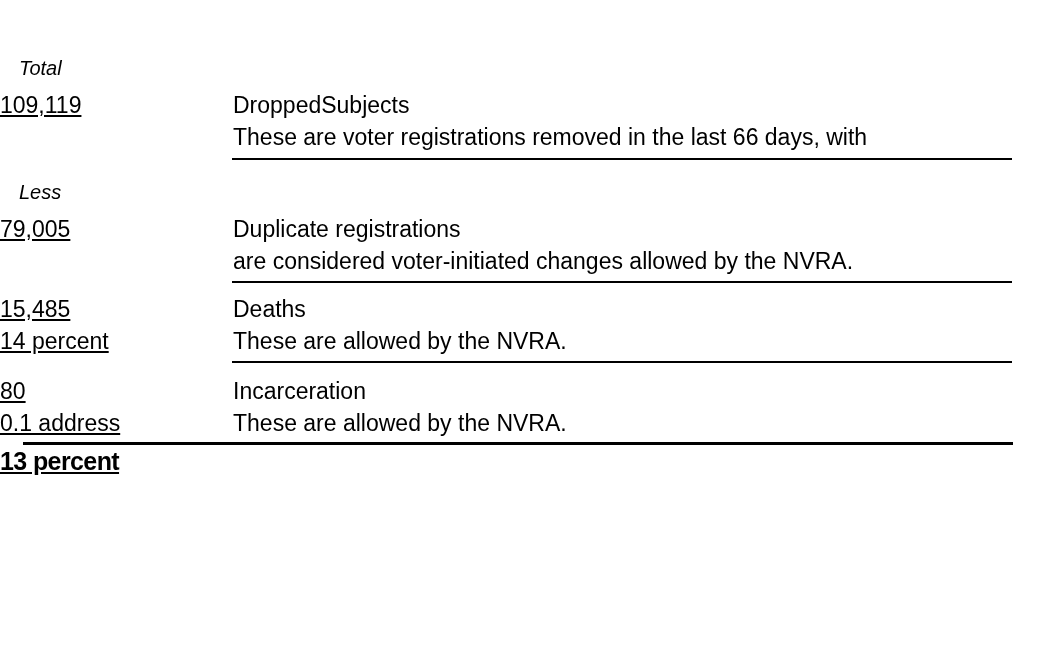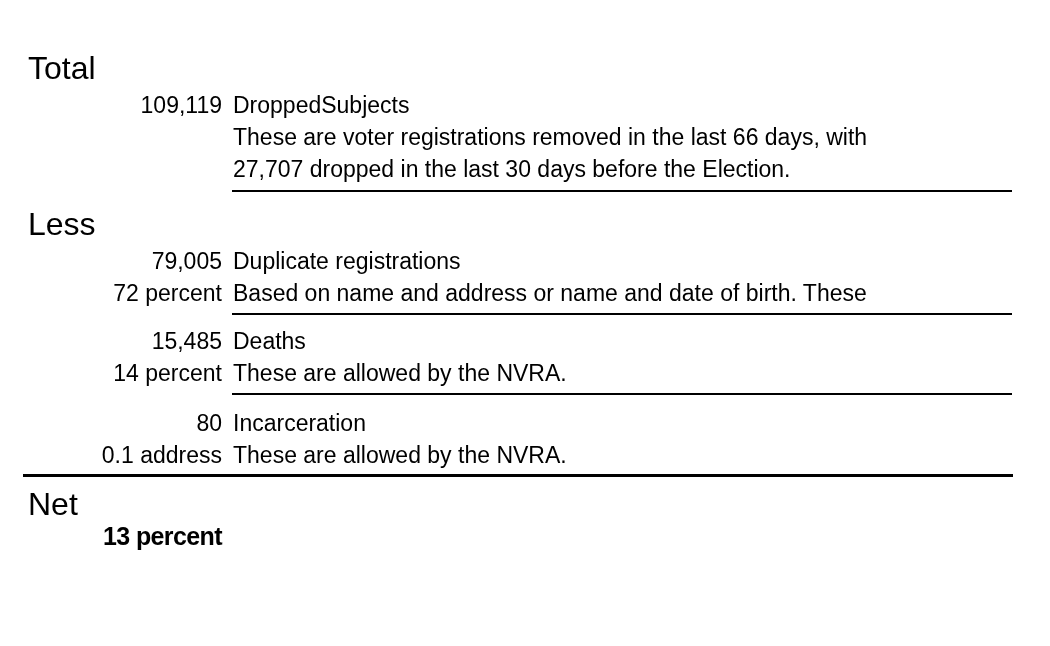--- a/index.html
+++ b/index.html
@@ -3,27 +3,27 @@
 <meta charset="utf-8">
 <style>
   html, body { margin: 0; padding: 0; background: #ffffff; }
   body {
     width: 1050px; height: 646px; overflow: hidden;
     font-family: "Liberation Sans", sans-serif;
     color: #000000; font-size: 23px;
   }
   .sheet { position: relative; width: 1050px; height: 646px; padding-top: 52px; box-sizing: border-box; }
   .section-label {
-    font-size: 32px; line-height: 32px; padding-left: 28px;
-    margin-bottom: 5px; white-space: nowrap;
+    font-size: 20px; line-height: 32px; padding-left: 19px;
+    margin-bottom: 5px; white-space: nowrap; font-style: italic;
   }
   .line { position: relative; line-height: 32px; height: 32px; white-space: nowrap; }
   .num {
     position: absolute; left: 0; top: 0; width: 222px;
-    text-align: right; line-height: 32px;
+    line-height: 32px; text-decoration: underline;
   }
   .desc { margin-left: 233px; }
   .rule { border-top: 2px solid #000; margin-left: 232px; width: 780px; margin-top: 5px; }
   .rule.r1 { margin-top: 5px; }
   .rule.r2 { margin-top: 4px; }
   .rule.r3 { margin-top: 4px; }
   .rule.thick {
     border-top: 3px solid #000; margin-left: 23px; width: 990px; margin-top: 3px;
   }
   .mt-item { margin-top: 10px; }
@@ -39,34 +39,30 @@
 
   <div class="section-label">Total</div>
 
   <div class="line">
     <div class="num">109,119</div>
     <div class="desc">DroppedSubjects</div>
   </div>
   <div class="line">
     <div class="desc">These are voter registrations removed in the last 66 days, with</div>
   </div>
-  <div class="line">
-    <div class="desc">27,707 dropped in the last 30 days before the Election.</div>
-  </div>
   <div class="rule r1"></div>
 
   <div class="section-label mt-less">Less</div>
 
   <div class="line">
     <div class="num">79,005</div>
     <div class="desc">Duplicate registrations</div>
   </div>
   <div class="line">
-    <div class="num">72 percent</div>
-    <div class="desc">Based on name and address or name and date of birth. These</div>
+    <div class="desc">are considered voter-initiated changes allowed by the NVRA.</div>
   </div>
   <div class="rule r2"></div>
 
   <div class="line mt-item">
     <div class="num">15,485</div>
     <div class="desc">Deaths</div>
   </div>
   <div class="line">
     <div class="num">14 percent</div>
     <div class="desc">These are allowed by the NVRA.</div>
@@ -76,19 +72,18 @@
   <div class="line mt-item2">
     <div class="num">80</div>
     <div class="desc">Incarceration</div>
   </div>
   <div class="line">
     <div class="num">0.1 address</div>
     <div class="desc">These are allowed by the NVRA.</div>
   </div>
   <div class="rule thick"></div>
 
-  <div class="section-label mt-net">Net</div>
 
   <div class="line">
     <div class="num net-bold">13 percent</div>
   </div>
 
 </div>
 
 </body></html>

